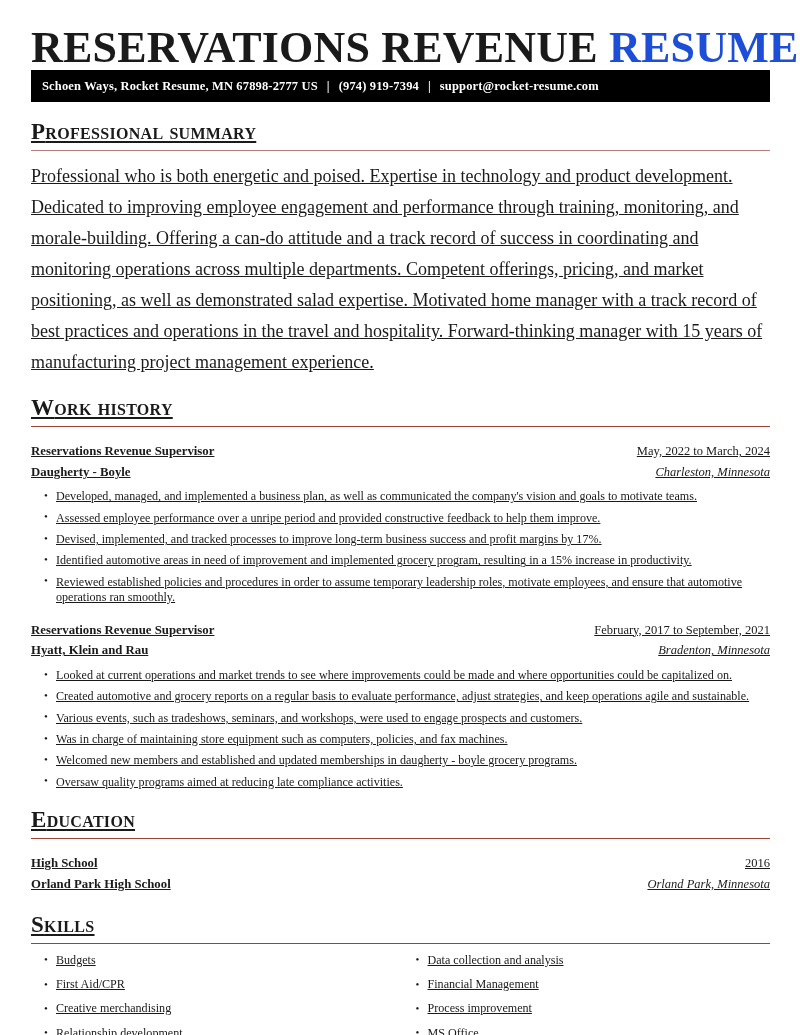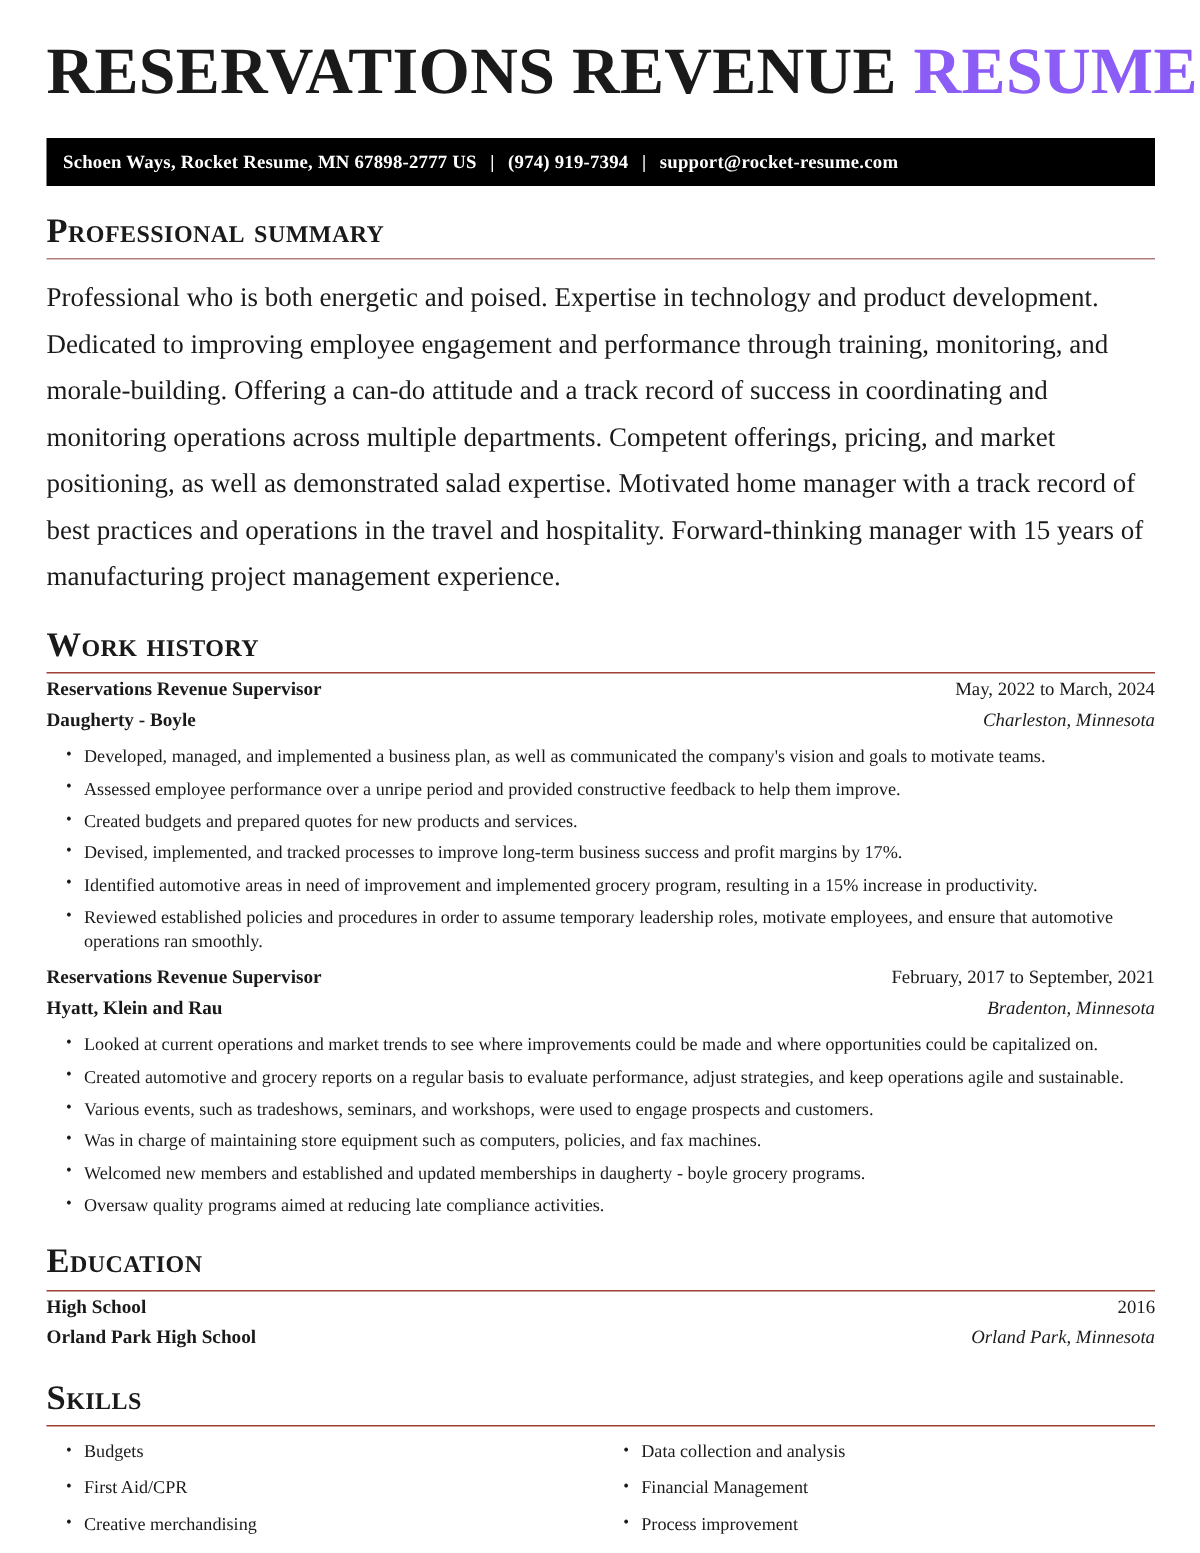--- a/index.html
+++ b/index.html
@@ -24,24 +24,23 @@
 
   
   .resume-title {
     font-size: 44px;
     font-weight: bold;
     letter-spacing: 0.2px;
     line-height: 1.0;
     margin: 0 0 0 0;
     white-space: nowrap;
   }
-  .resume-title .accent { color: #8b5cf6; }
+  .resume-title .accent { color: #1d4ed8; }
 
   .contact-bar {
-    margin-top: 22px;
     background: #000000;
     color: #ffffff;
     height: 32px;
     width: 739px;
     display: flex;
     align-items: center;
     padding-left: 11px;
     box-sizing: border-box;
   }
   .contact-bar span {
@@ -49,21 +48,21 @@
     font-weight: bold;
     letter-spacing: 0.15px;
     white-space: nowrap;
   }
   .contact-sep {
     padding: 0 9px;
     font-weight: bold;
   }
 
   
-  .section { margin-top: 18px; }
+  .section { margin-top: 18px; text-decoration: underline; }
   .section-title {
     font-size: 23px;
     font-weight: bold;
     font-variant: small-caps;
     text-transform: lowercase;
     letter-spacing: 0.3px;
     line-height: 1.05;
     margin: 0;
   }
   .section-title::first-letter { text-transform: uppercase; }
@@ -78,21 +77,21 @@
   
   .summary {
     margin: 10px 0 0 0;
     font-size: 18px;
     line-height: 1.72;
     width: 739px;
     text-align: left;
   }
 
   
-  .entry { }
+  .entry { margin-top: 14px; }
   .entry-row {
     display: flex;
     justify-content: space-between;
     align-items: baseline;
     width: 739px;
     line-height: 1.58;
   }
   .entry-left {
     font-size: 12.8px;
     font-weight: bold;
@@ -188,21 +187,20 @@
         <div class="entry-left">Reservations Revenue Supervisor</div>
         <div class="entry-right">May, 2022 to March, 2024</div>
       </div>
       <div class="entry-row">
         <div class="entry-left">Daugherty - Boyle</div>
         <div class="entry-right italic">Charleston, Minnesota</div>
       </div>
       <ul class="bullets">
         <li>Developed, managed, and implemented a business plan, as well as communicated the company's vision and goals to motivate teams.</li>
         <li>Assessed employee performance over a unripe period and provided constructive feedback to help them improve.</li>
-        <li>Created budgets and prepared quotes for new products and services.</li>
         <li>Devised, implemented, and tracked processes to improve long-term business success and profit margins by 17%.</li>
         <li>Identified automotive areas in need of improvement and implemented grocery program, resulting in a 15% increase in productivity.</li>
         <li>Reviewed established policies and procedures in order to assume temporary leadership roles, motivate employees, and ensure that automotive operations ran smoothly.</li>
       </ul>
     </div>
 
     <div class="entry">
       <div class="entry-row">
         <div class="entry-left">Reservations Revenue Supervisor</div>
         <div class="entry-right">February, 2017 to September, 2021</div>

